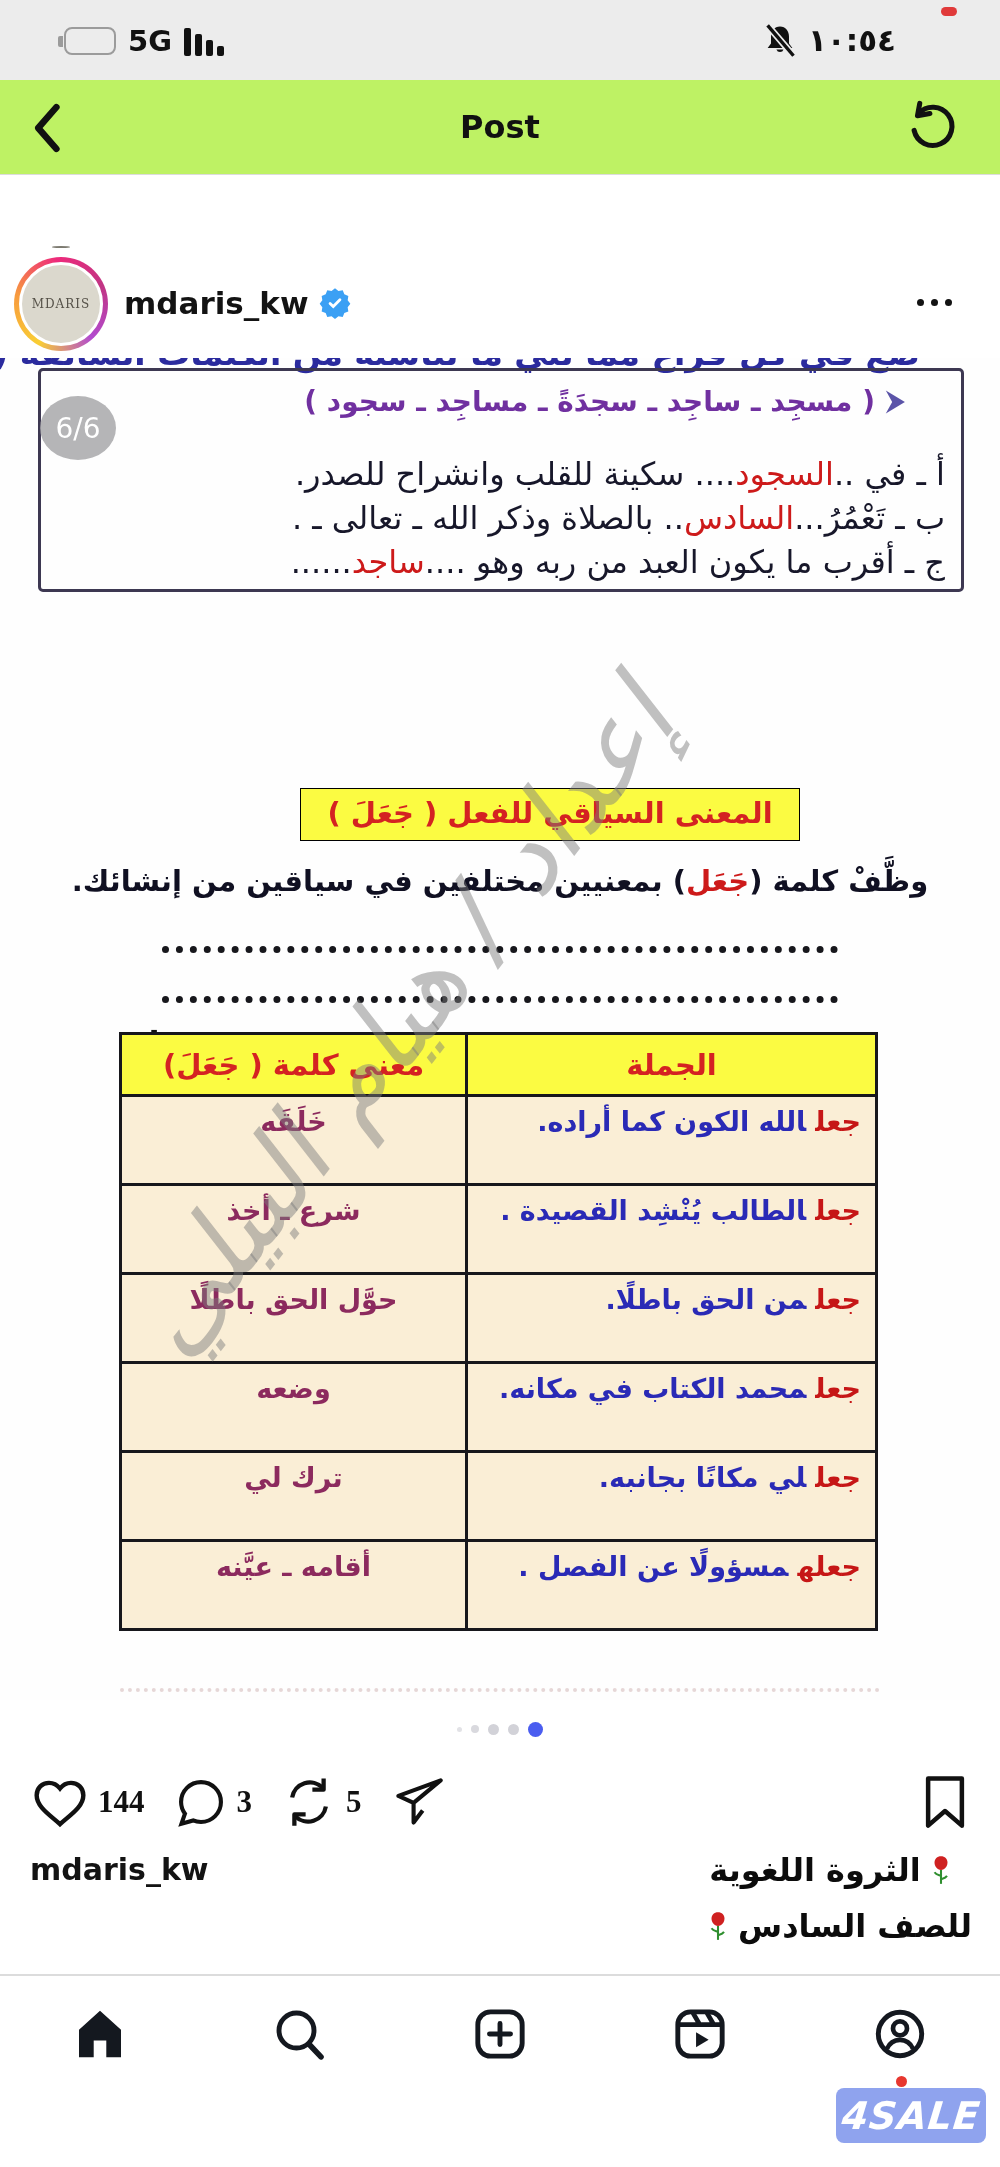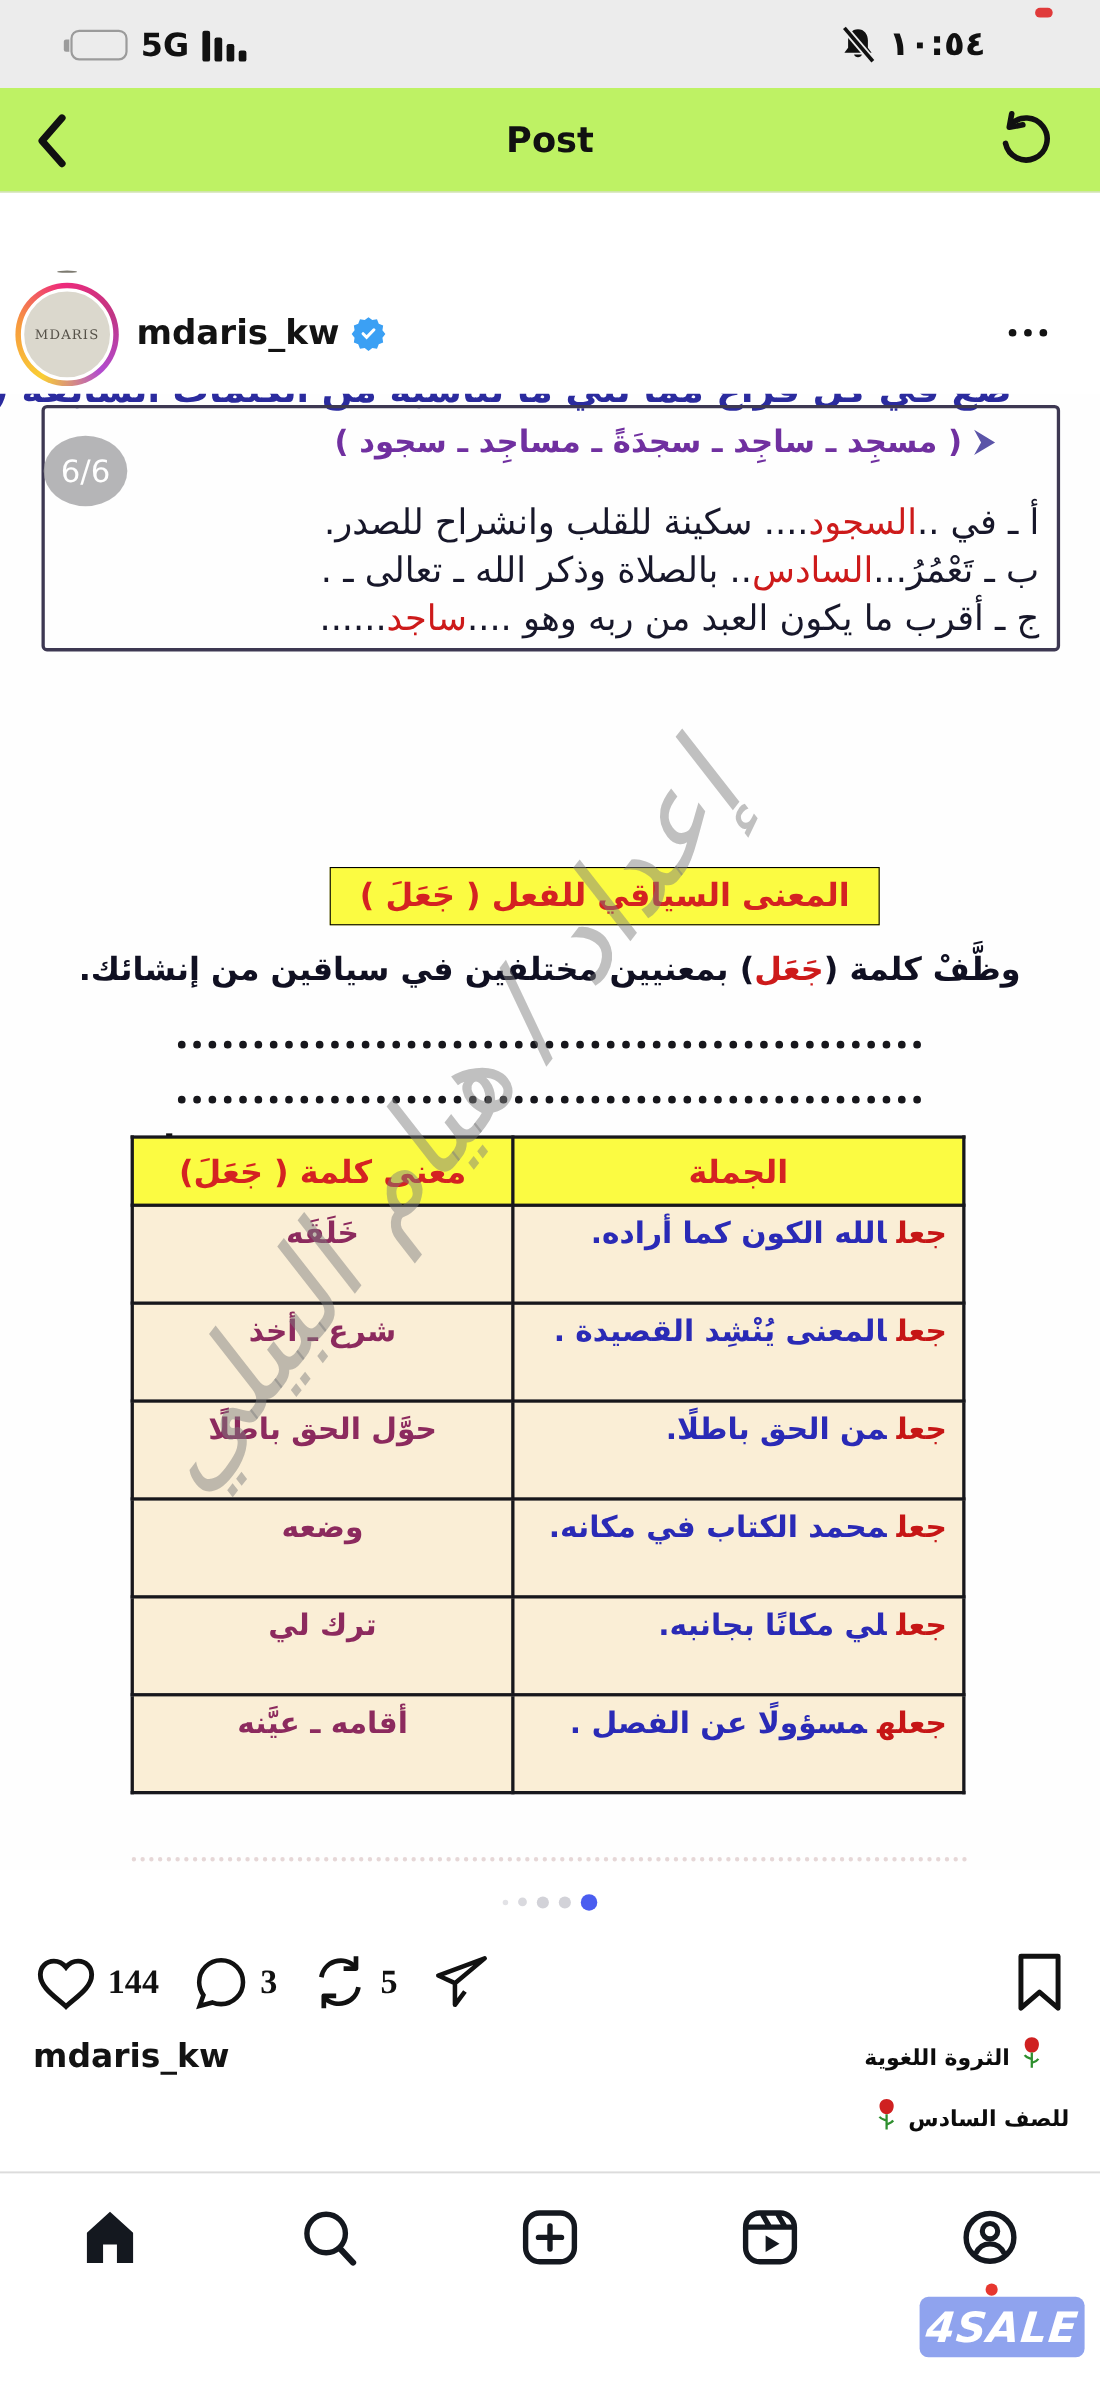--- a/index.html
+++ b/index.html
@@ -82,21 +82,21 @@
 
   
   .actions { position:absolute; top:1758px; left:0; width:1000px; height:88px; display:flex; align-items:center; padding:0 32px;font-family:Liberation Serif, serif; }
   .act-group { display:flex; align-items:center; gap:10px; margin-right:30px; }
   .act-count { font-size:31px; font-weight:600; color:#111; }
   .bookmark-wrap { margin-left:auto; }
 
   
   .caption-area { position:absolute; top:1846px; left:0; width:1000px; height:128px; }
   .cap-user { position:absolute; left:30px; top:6px; font-size:30px; font-weight:bold; color:#131313; }
-  .cap-text { position:absolute; right:28px; top:-4px; text-align:left; direction:rtl; font-size:20px; font-weight:bold; color:#0c0c0c; line-height:56px; }
+  .cap-text { position:absolute; right:28px; top:-4px; text-align:center; direction:rtl; font-size:32px; font-weight:bold; color:#0c0c0c; line-height:56px; }
   .rose { display:inline-block; vertical-align:-4px; margin:0 6px; }
 
   .divider { position:absolute; top:1974px; left:0; width:1000px; height:2px; background:#dcdcdc; }
 
   
   .bottom-nav { position:absolute; top:1976px; left:0; width:1000px; height:191px; background:#fff; }
   .nav-icons { display:flex; justify-content:space-between; padding:30px 72px 0 72px; }
   .notif-dot { position:absolute; left:896px; top:100px; width:11px; height:11px; border-radius:50%; background:#e7372f; }
   .badge-4sale { position:absolute; left:836px; top:2088px; width:150px; height:55px; background:#8fa3ee; border-radius:8px;
     display:flex; align-items:center; justify-content:center; z-index:9; }
@@ -214,21 +214,21 @@
       <tbody>
           <tr>
         <th>الجملة</th>
         <th>معنى كلمة ( جَعَلَ)</th>
       </tr>
       <tr>
         <td class="cell-sent"><span class="verb">جعل</span><span class="rest">الله الكون كما أراده.</span></td>
         <td class="cell-mean">خَلَقَه</td>
       </tr>
       <tr>
-        <td class="cell-sent"><span class="verb">جعل</span><span class="rest">المعنى يُنْشِد القصيدة .</span></td>
+        <td class="cell-sent"><span class="verb">جعل</span><span class="rest">الطالب يُنْشِد القصيدة .</span></td>
         <td class="cell-mean">شرع ـ أخذ</td>
       </tr>
       <tr>
         <td class="cell-sent"><span class="verb">جعل</span><span class="rest">من الحق باطلًا.</span></td>
         <td class="cell-mean">حوَّل الحق باطلًا</td>
       </tr>
       <tr>
         <td class="cell-sent"><span class="verb">جعل</span><span class="rest">محمد الكتاب في مكانه.</span></td>
         <td class="cell-mean">وضعه</td>
       </tr>

